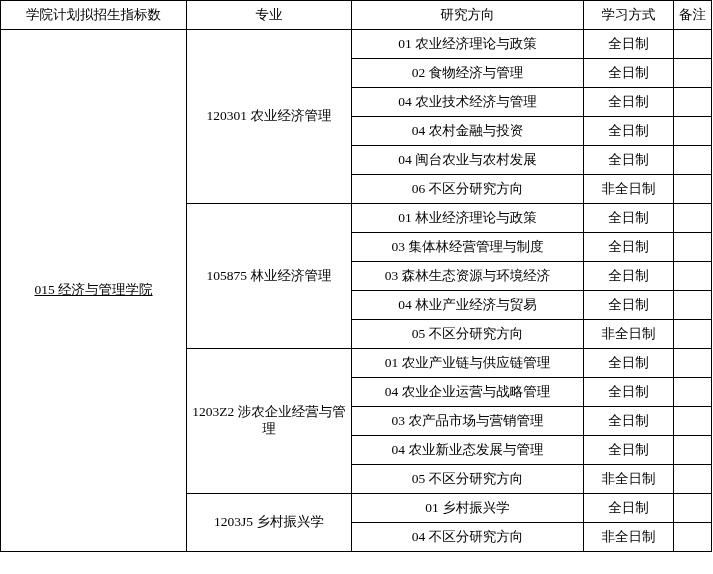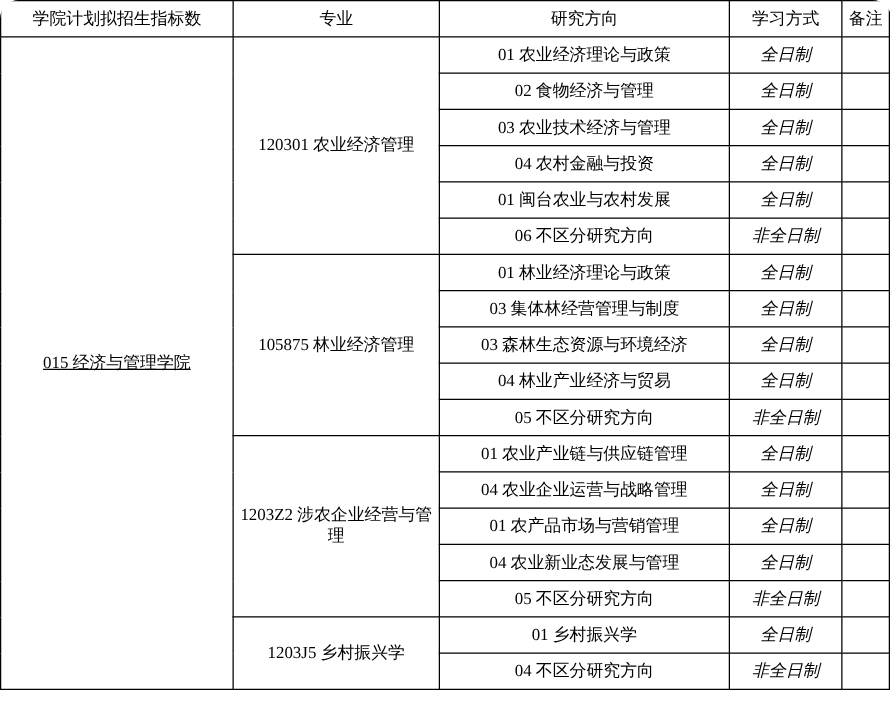--- a/index.html
+++ b/index.html
@@ -11,21 +11,20 @@
     width: 713px;
     height: 574px;
     font-family: "Liberation Serif", "DejaVu Serif", serif;
     color: #000000;
   }
   .sheet {
     width: 713px;
     height: 574px;
     position: relative;
     overflow: hidden;
-    border-radius: 15px;
   }
   table.admission {
     border-collapse: collapse;
     table-layout: fixed;
     width: 711px;
     margin: 0;
     border: 1px solid #000;
   }
   table.admission td,
   table.admission th {
@@ -42,21 +41,21 @@
   .col-college { width: 186px; }
   .col-major   { width: 165px; }
   .col-field   { width: 232px; }
   .col-mode    { width: 90px; }
   .col-remark  { width: 38px; }
 
   .head td { height: 31px; font-size: 14px; }
   .college-cell { font-size: 13.5px; text-decoration: underline; }
   .major-cell { font-size: 13.5px; padding: 2px 6px; }
   .field-cell { font-size: 13.5px; }
-  .mode-cell { font-size: 13.5px; font-style: italic; }
+  .mode-cell { font-size: 13.5px; }
   .remark-cell { font-size: 13.5px; }
 </style>
 </head>
 <body>
 
 <div class="sheet">
   <table class="admission">
     <colgroup>
       <col class="col-college">
       <col class="col-major">
@@ -80,31 +79,31 @@
           <td class="field-cell">01 农业经济理论与政策</td>
           <td class="mode-cell">全日制</td>
           <td class="remark-cell"></td>
         </tr>
         <tr>
           <td class="field-cell">02 食物经济与管理</td>
           <td class="mode-cell">全日制</td>
           <td class="remark-cell"></td>
         </tr>
         <tr>
-          <td class="field-cell">03 农业技术经济与管理</td>
+          <td class="field-cell">04 农业技术经济与管理</td>
           <td class="mode-cell">全日制</td>
           <td class="remark-cell"></td>
         </tr>
         <tr>
           <td class="field-cell">04 农村金融与投资</td>
           <td class="mode-cell">全日制</td>
           <td class="remark-cell"></td>
         </tr>
         <tr>
-          <td class="field-cell">01 闽台农业与农村发展</td>
+          <td class="field-cell">04 闽台农业与农村发展</td>
           <td class="mode-cell">全日制</td>
           <td class="remark-cell"></td>
         </tr>
         <tr>
           <td class="field-cell">06 不区分研究方向</td>
           <td class="mode-cell">非全日制</td>
           <td class="remark-cell"></td>
         </tr>
         <tr>
           <td class="major-cell" rowspan="5">105875 林业经济管理</td>
@@ -137,21 +136,21 @@
           <td class="field-cell">01 农业产业链与供应链管理</td>
           <td class="mode-cell">全日制</td>
           <td class="remark-cell"></td>
         </tr>
         <tr>
           <td class="field-cell">04 农业企业运营与战略管理</td>
           <td class="mode-cell">全日制</td>
           <td class="remark-cell"></td>
         </tr>
         <tr>
-          <td class="field-cell">01 农产品市场与营销管理</td>
+          <td class="field-cell">03 农产品市场与营销管理</td>
           <td class="mode-cell">全日制</td>
           <td class="remark-cell"></td>
         </tr>
         <tr>
           <td class="field-cell">04 农业新业态发展与管理</td>
           <td class="mode-cell">全日制</td>
           <td class="remark-cell"></td>
         </tr>
         <tr>
           <td class="field-cell">05 不区分研究方向</td>

